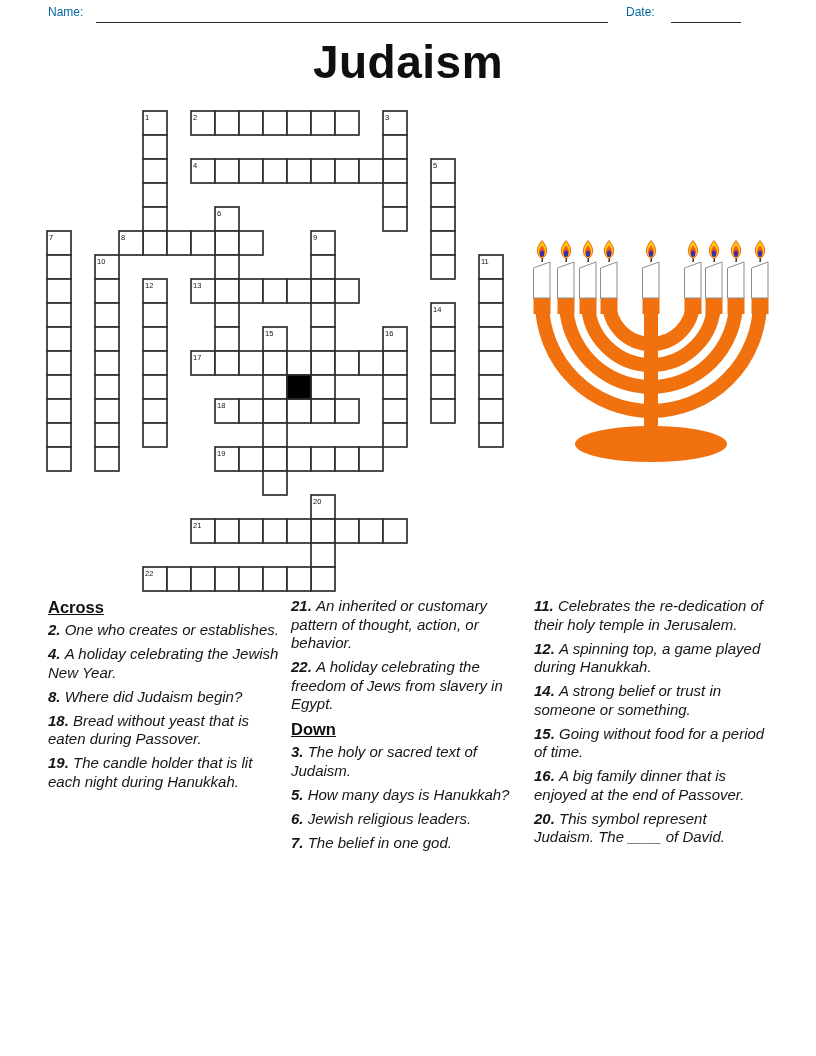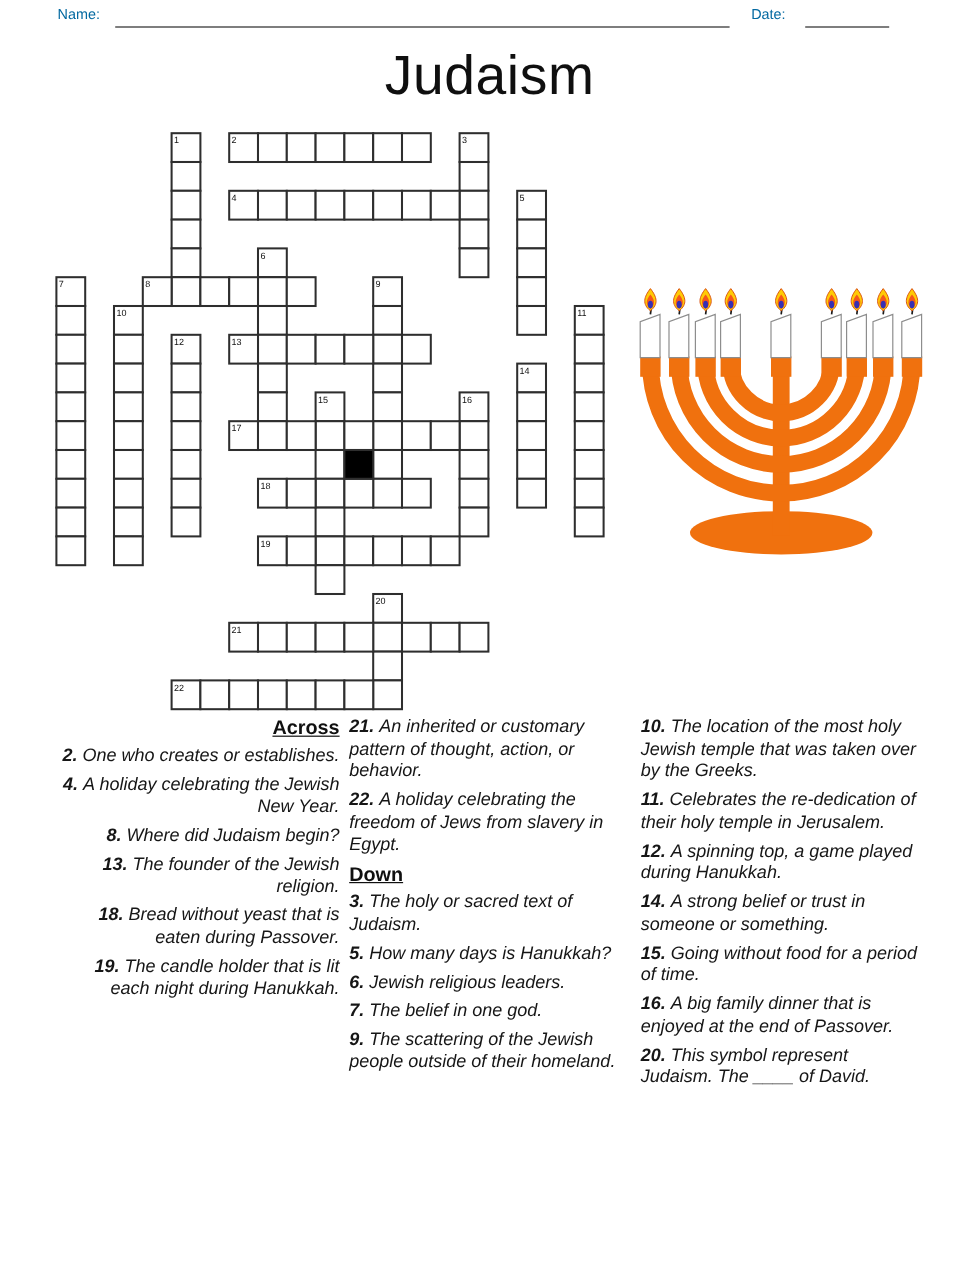--- a/index.html
+++ b/index.html
@@ -4,26 +4,26 @@
 <style>
   html,body{margin:0;padding:0;}
   body{
     width:816px;height:1056px;position:relative;background:#ffffff;
     font-family:"Liberation Sans",sans-serif;color:#111;overflow:hidden;
   }
   .hdr-label{position:absolute;top:5px;font-size:12px;color:#0369a1;}
   .hdr-line{position:absolute;top:22px;height:0;border-bottom:1.4px solid #2a2a2a;}
   #page-title{
     position:absolute;left:0;right:0;top:36px;text-align:center;
-    font-size:46px;font-weight:normal;letter-spacing:.5px;color:#0f0f0f;line-height:1.15;
+    font-size:46px;font-weight:bold;letter-spacing:.5px;color:#0f0f0f;line-height:1.15;
   }
   #grid-svg{position:absolute;left:42px;top:106px;}
   #menorah-svg{position:absolute;left:522px;top:236px;}
   .clue-col{position:absolute;top:597px;}
-  #clue-col-1{left:48px;width:235px;text-align:right;}
+  #clue-col-1{left:48px;width:235px;}
   #clue-col-2{left:291px;width:231px;}
   #clue-col-3{left:534px;width:234px;}
   .clue-header{
     font-size:16.5px;font-weight:bold;text-decoration:underline;
     line-height:20px;margin:0 0 4px 0;color:#101010;
   }
   .clue{margin:0 0 5.5px 0;font-size:15px;line-height:18.5px;color:#161616;font-style:italic;}
   .clue b{font-weight:bold;}
 </style>
 </head>
@@ -299,35 +299,32 @@
         <ellipse cx="760" cy="253.8" rx="2.1" ry="3.2" fill="#3730B3"></ellipse>
       </g>
     </g>
   </svg>
 
 <div id="clue-col-1" class="clue-col">
     <div class="clue-header">Across</div>
     <p class="clue"><b>2. </b>One who creates or establishes.</p>
     <p class="clue"><b>4. </b>A holiday celebrating the Jewish New Year.</p>
     <p class="clue"><b>8. </b>Where did Judaism begin?</p>
-    <p class="clue"><b>13. </b>The founder of the Jewish religion.</p>
     <p class="clue"><b>18. </b>Bread without yeast that is eaten during Passover.</p>
     <p class="clue"><b>19. </b>The candle holder that is lit each night during Hanukkah.</p>
   </div>
 <div id="clue-col-2" class="clue-col">
     <p class="clue"><b>21. </b>An inherited or customary pattern of thought, action, or behavior.</p>
     <p class="clue"><b>22. </b>A holiday celebrating the freedom of Jews from slavery in Egypt.</p>
     <div class="clue-header">Down</div>
     <p class="clue"><b>3. </b>The holy or sacred text of Judaism.</p>
     <p class="clue"><b>5. </b>How many days is Hanukkah?</p>
     <p class="clue"><b>6. </b>Jewish religious leaders.</p>
     <p class="clue"><b>7. </b>The belief in one god.</p>
-    <p class="clue"><b>9. </b>The scattering of the Jewish people outside of their homeland.</p>
   </div>
 <div id="clue-col-3" class="clue-col">
-    <p class="clue"><b>10. </b>The location of the most holy Jewish temple that was taken over by the Greeks.</p>
     <p class="clue"><b>11. </b>Celebrates the re-dedication of their holy temple in Jerusalem.</p>
     <p class="clue"><b>12. </b>A spinning top, a game played during Hanukkah.</p>
     <p class="clue"><b>14. </b>A strong belief or trust in someone or something.</p>
     <p class="clue"><b>15. </b>Going without food for a period of time.</p>
     <p class="clue"><b>16. </b>A big family dinner that is enjoyed at the end of Passover.</p>
     <p class="clue"><b>20. </b>This symbol represent Judaism. The ____ of David.</p>
   </div>
 
 </body></html>

